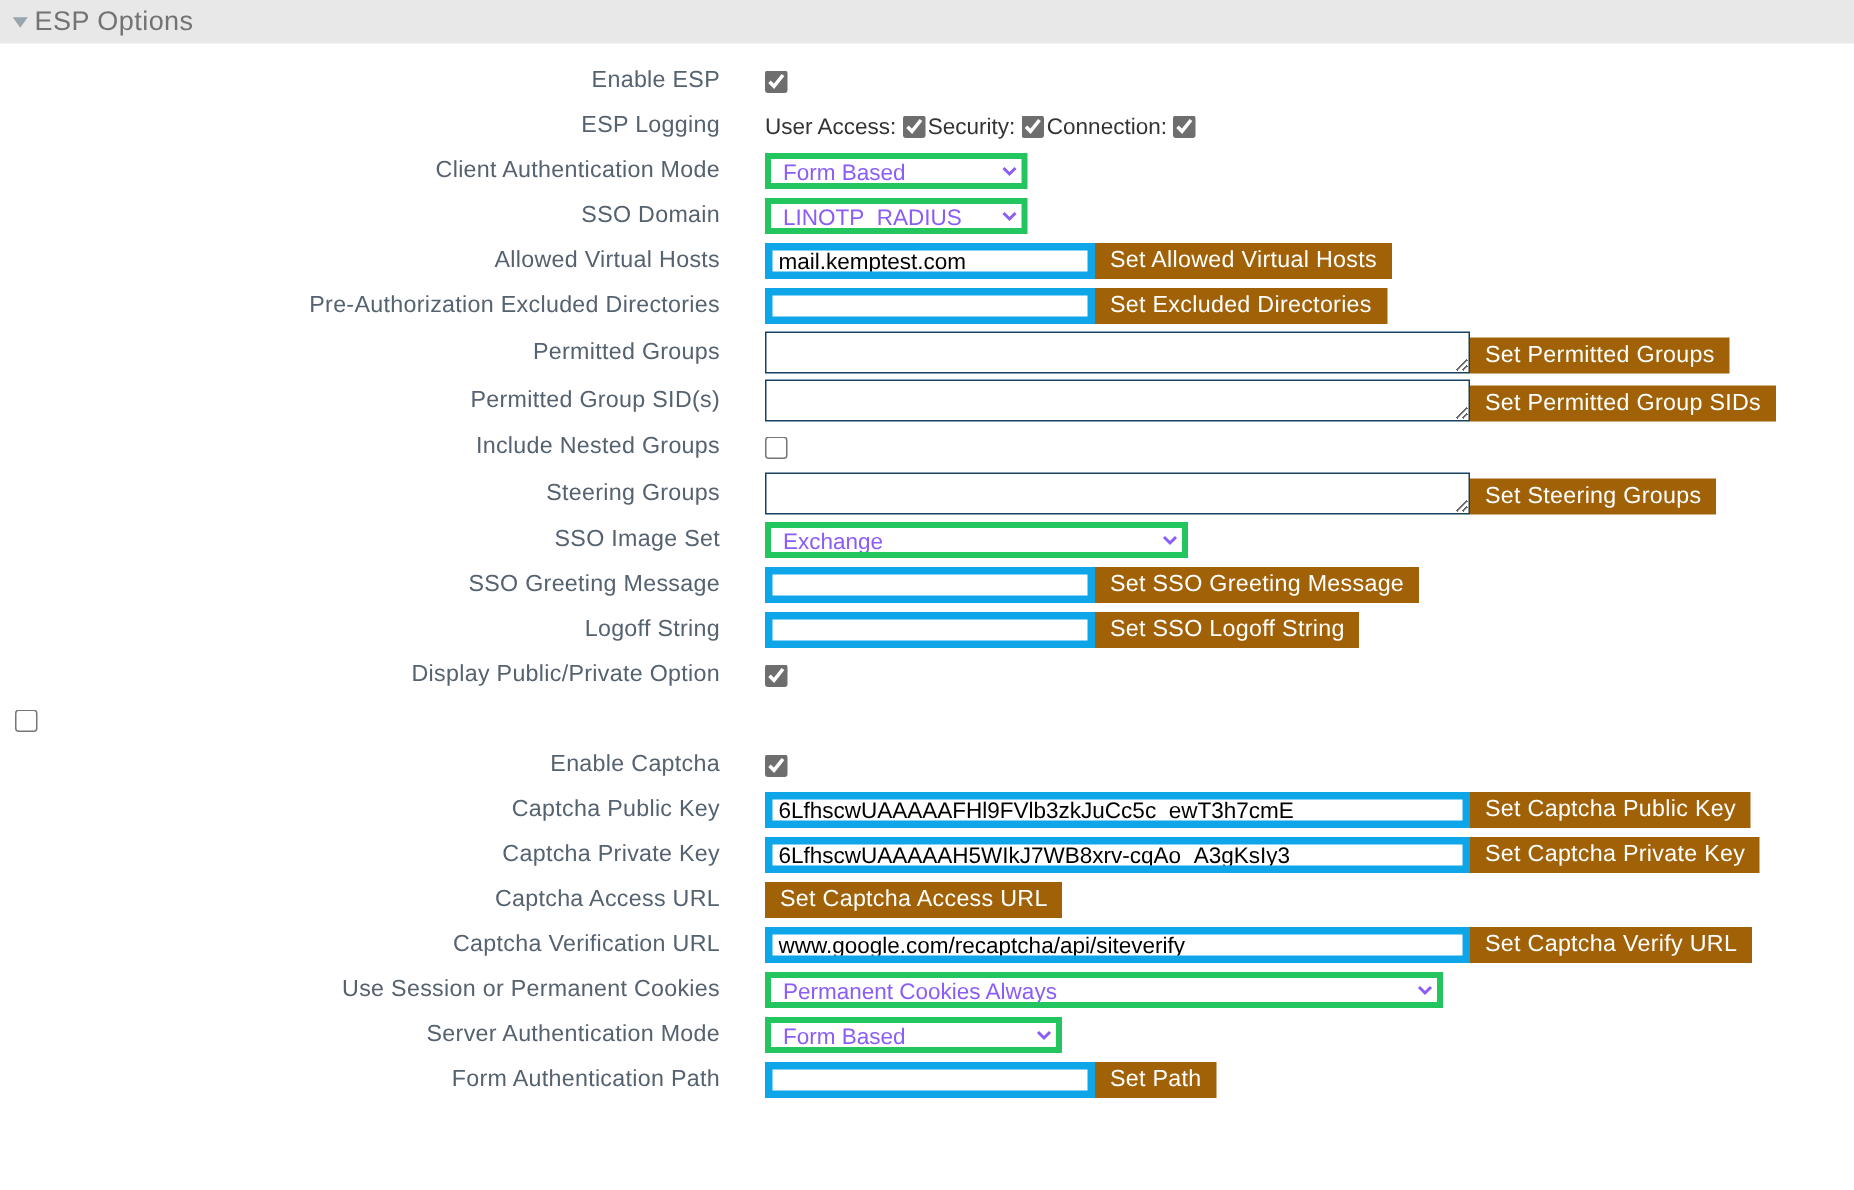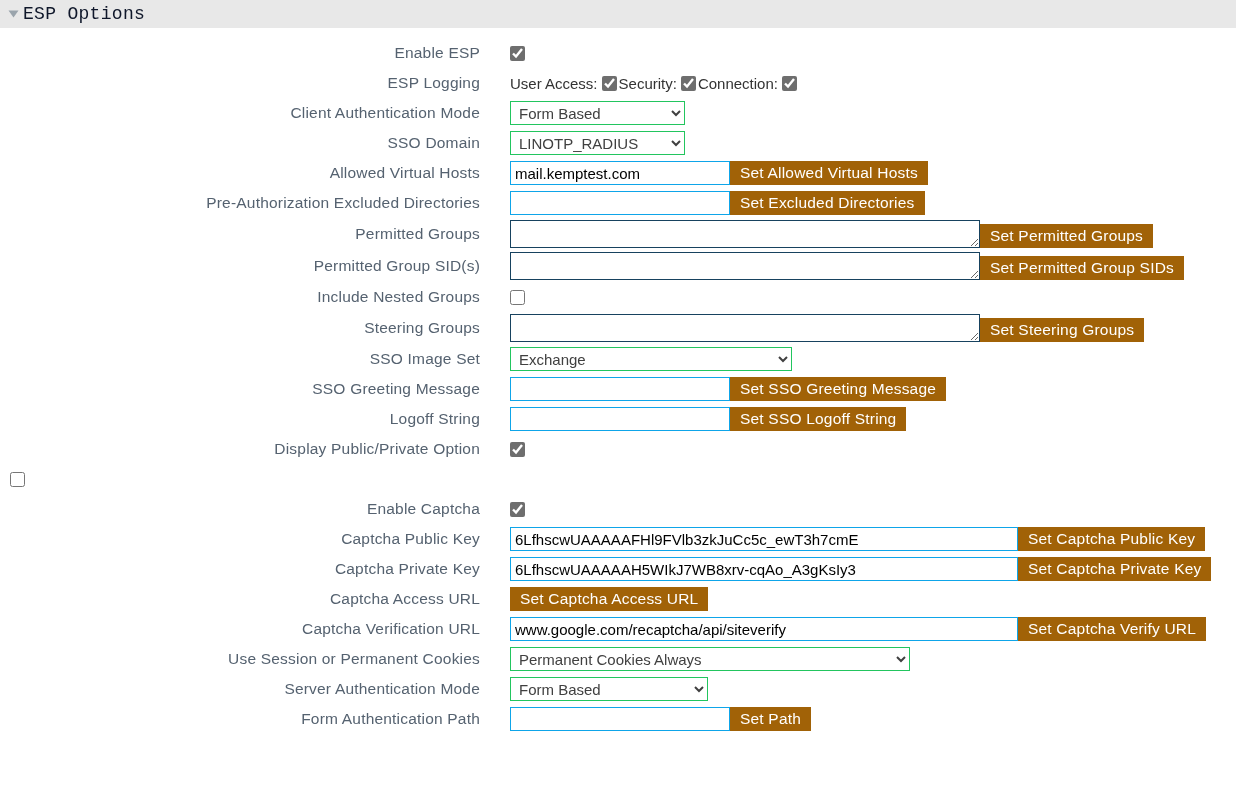--- a/index.html
+++ b/index.html
@@ -20,24 +20,23 @@
   }
   .section-header .triangle {
     display: inline-block;
     width: 0; height: 0;
     border-top: 5px solid transparent;
     border-bottom: 5px solid transparent;
     border-left: 7px solid #9aa4ac;
     transform: rotate(90deg);
   }
   .section-header .title {
-    color: #0f172a;
+    color: #737373;
     font-size: 18px;
     letter-spacing: .3px;
-    font-family: Liberation Mono, monospace;
   }
   .form-area {
     padding: 8px 10px 20px 10px;
   }
   .row {
     display: flex;
     align-items: center;
     margin: 4px 0;
     min-height: 26px;
   }
@@ -63,39 +62,39 @@
   }
   .inline-label {
     color: #333;
     font-size: 15px;
     display: inline-flex;
     align-items: center;
     gap: 4px;
   }
   select {
     height: 24px;
-    border: 1px solid #22c55e;
+    border: 4px solid #22c55e;
     font-size: 15px;
     padding: 0 4px;
     background: #fff;
-    color: #404040;
+    color: #8b5cf6;
   }
   select.dropdown-sm { width: 175px; }
   select.dropdown-md { width: 198px; }
   select.dropdown-lg { width: 282px; }
-  select.dropdown-xl { width: 400px; }
+  select.dropdown-xl { width: 452px; }
   input[type="text"] {
     height: 24px;
-    border: 1px solid #0ea5e9;
+    border: 5px solid #0ea5e9;
     font-size: 15px;
     padding: 0 4px;
     color: #000;
   }
   .in-sm { width: 220px; }
-  .in-wide { width: 508px; }
+  .in-wide { width: 470px; }
   textarea {
     border: 1px solid #17425f;
     font-size: 15px;
     padding: 2px 4px;
     resize: both;
     height: 28px;
     width: 470px;
   }
   .btn {
     background: #a16207;

